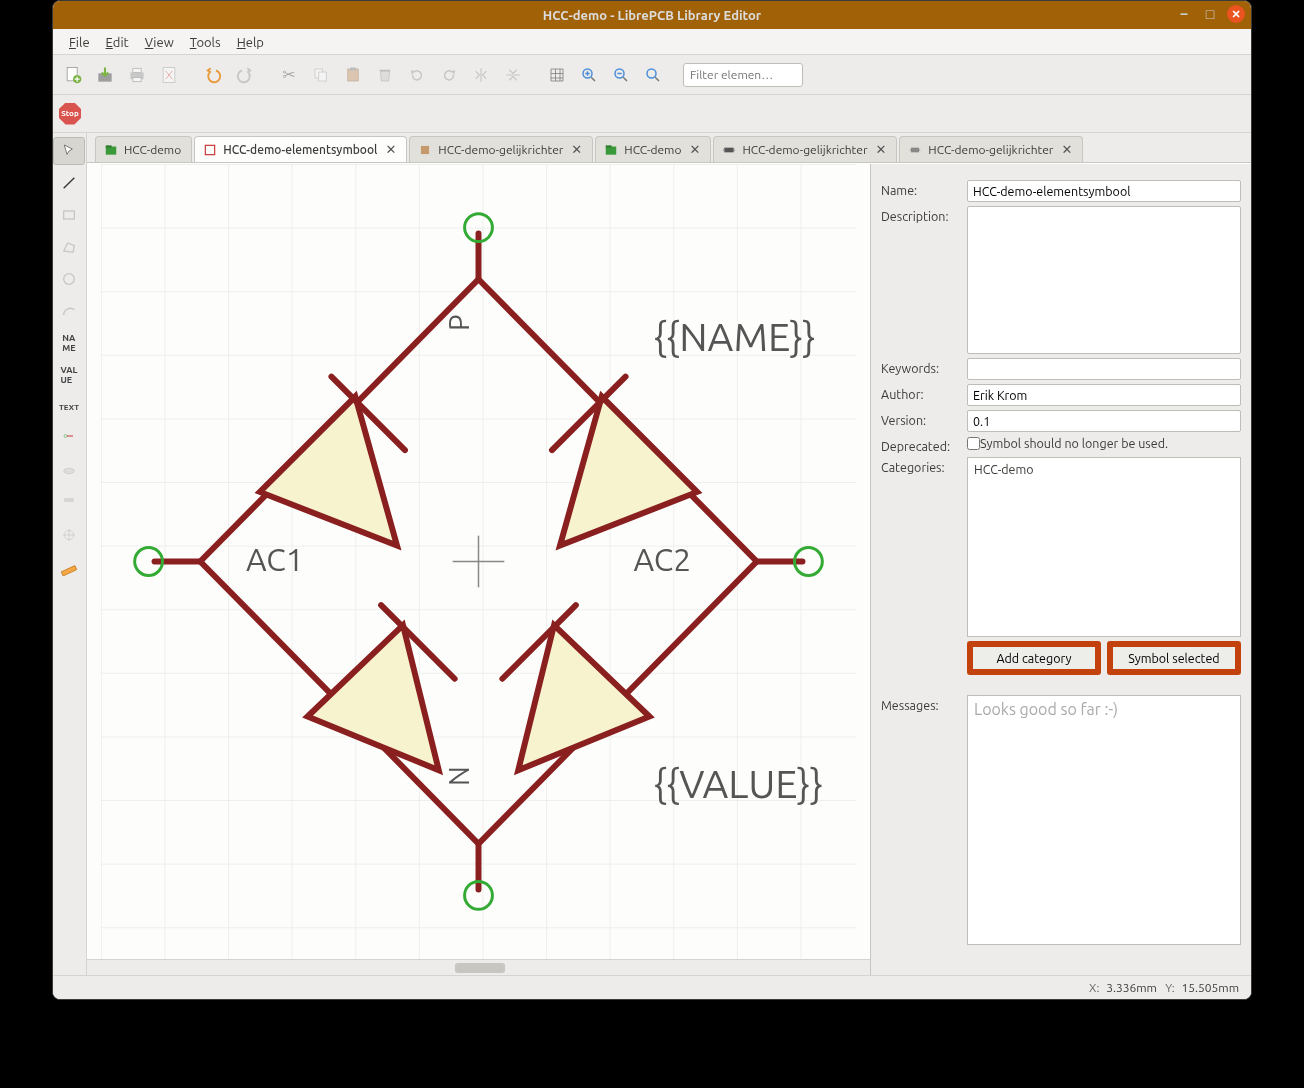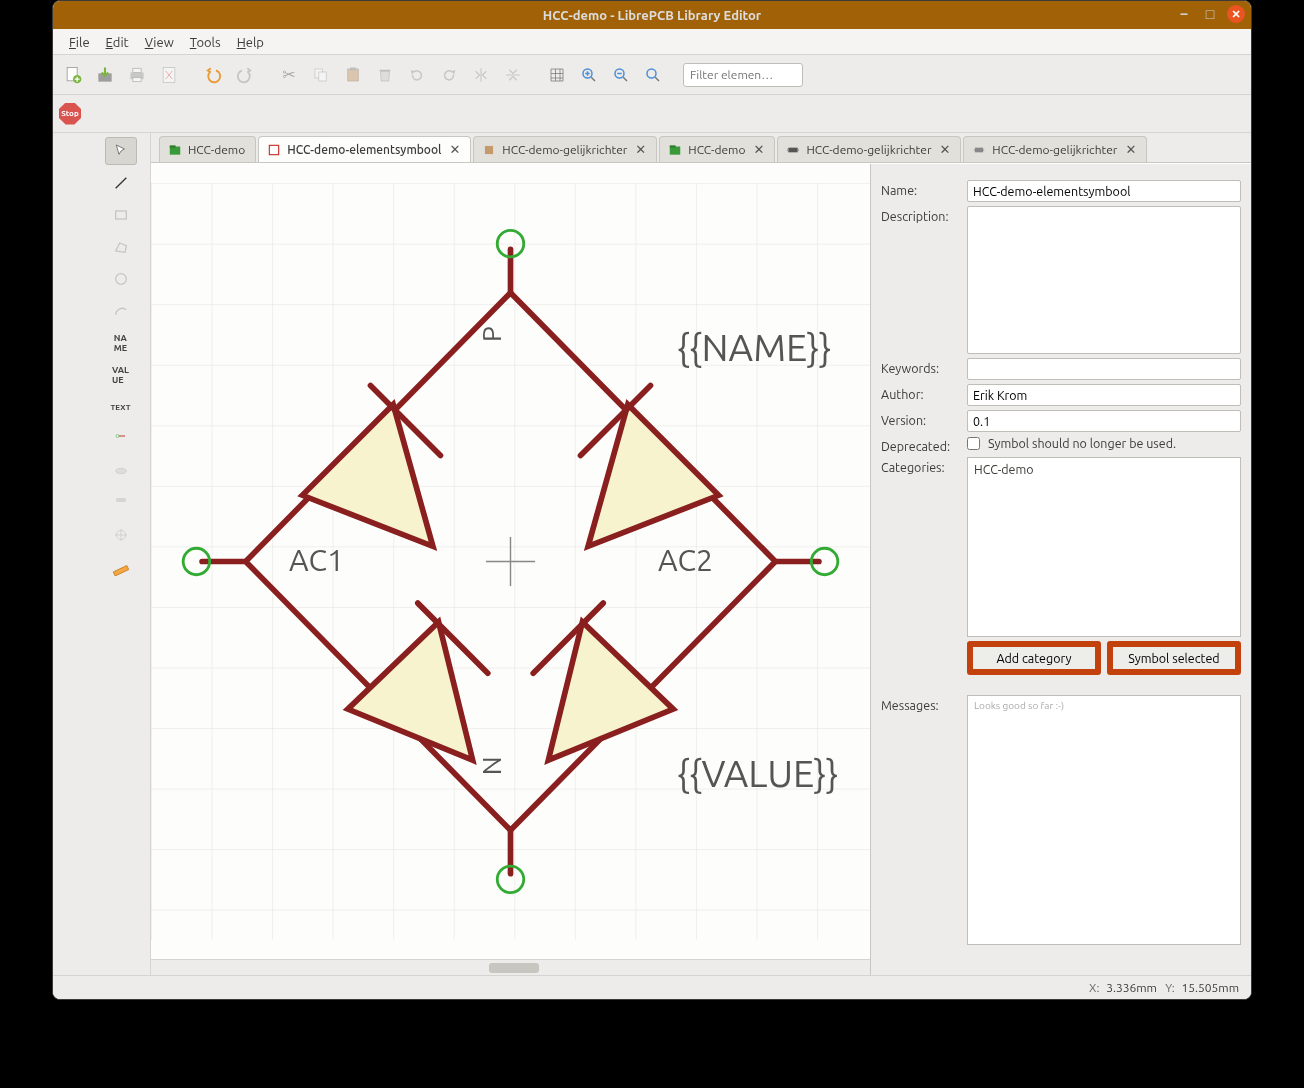--- a/index.html
+++ b/index.html
@@ -83,28 +83,27 @@
   
   .content {
     flex: 1;
     display: flex;
     overflow: hidden;
     position:relative;
   }
 
   
   .vtoolbar {
-    width: 60px;
+    width: 34px;
     background: #edeceb;
     border-right: 1px solid #d6d4d0;
-    display:flex; flex-direction:column; align-items:center;
+    display:flex; flex-direction:column; align-items:flex-start;
     padding-top: 4px;
     gap: 4px;
     font-size:10px;
-    margin-left:38px;
   }
   .vtoolbar .vbtn {
     width: 32px; height: 28px;
     display:flex; align-items:center; justify-content:center;
     border-radius:3px;
     color:#555;
   }
   .vtoolbar .vbtn.active { background: #d8d6d1; border:1px solid #bcbab4;}
   .vtoolbar .vbtn.txt { font-size:9px; font-weight:700; color:#444;}
   .vtoolbar .vbtn.disabled { opacity: 0.45; }
@@ -204,21 +203,21 @@
     background:#fff;
     padding:4px 6px;
     font-size:12.5px;
     height: 180px;
   }
   .msg-box {
     flex:1;
     border:1px solid #bfbdb8;
     background:#fff;
     padding:4px 6px;
-    font-size:10px;
+    font-size:16px;
     height: 250px;
     color:#aaa;
   }
   .btn-row { display:flex; gap:6px; margin-left:86px;}
   .btn-row button {
     flex:1; padding:4px 0;
     background:#ededea; border:6px solid #c2410c; border-radius:3px;
     font-size:12.5px;
   }
 
@@ -581,21 +580,21 @@
           <div class="prop-row">
             <label>Author:</label>
             <input type="text" value="Erik Krom" style="">
           </div>
           <div class="prop-row">
             <label>Version:</label>
             <input type="text" value="0.1" style="">
           </div>
           <div class="prop-row">
             <label>Deprecated:</label>
-            <div style="flex:1; display:flex; align-items:center; gap:8px;">
+            <div style="flex:1; display:flex; align-items:center; gap:0;">
               <input type="checkbox" style="">
               <span>Symbol should no longer be used.</span>
             </div>
           </div>
           <div class="prop-row">
             <label>Categories:</label>
             <div class="cat-box">
               <span>HCC-demo</span>
             </div>
           </div>

